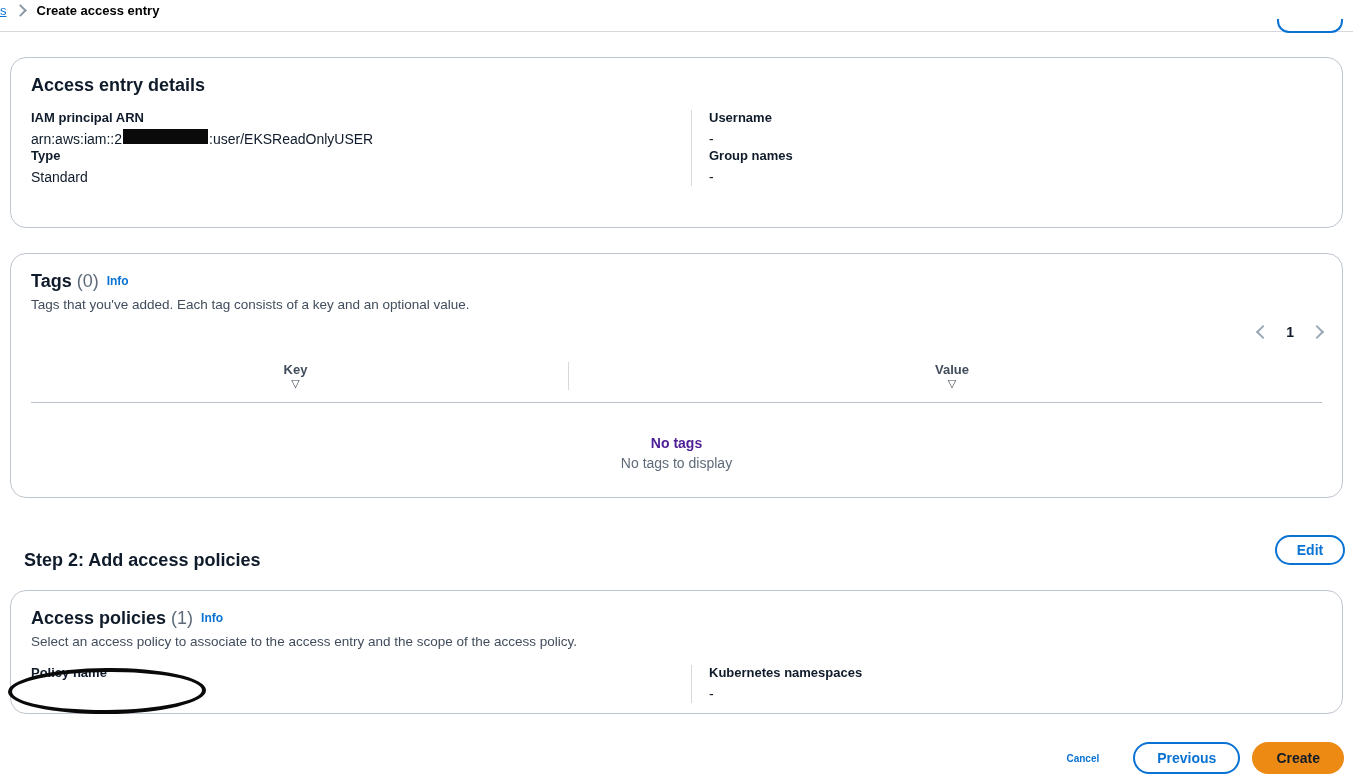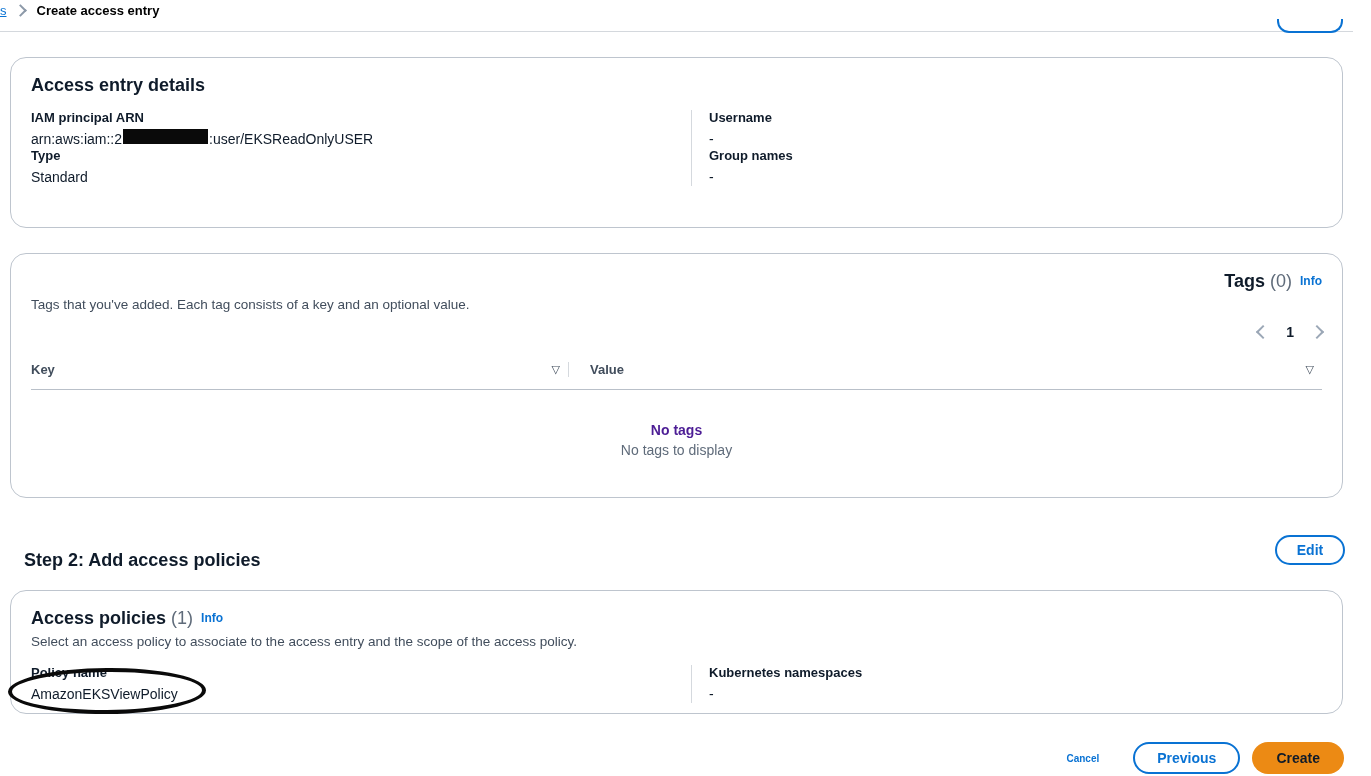--- a/index.html
+++ b/index.html
@@ -34,21 +34,21 @@
   .field-label{font-size:13px;line-height:16px;font-weight:700;color:#0f1b2a;}
   .field-value{margin-top:4px;font-size:14px;line-height:18px;color:#0f1b2a;}
   .redaction{display:inline-block;width:85px;height:15px;background:#0a0a0a;vertical-align:middle;transform:translateY(-4px);margin:0 1px;}
   
   .pagination{position:absolute;top:70px;right:20px;display:flex;align-items:center;gap:18px;}
   .page-chevron{width:8px;height:8px;border-right:2px solid #9ba7b6;border-top:2px solid #9ba7b6;cursor:pointer;}
   .page-chevron.left{transform:rotate(-135deg);}
   .page-chevron.right{transform:rotate(45deg);}
   .page-num{font-size:14px;font-weight:700;color:#0f1b2a;cursor:pointer;}
   .table-header{margin-top:48px;display:grid;grid-template-columns:537px 1fr;border-bottom:1px solid #b9c0c9;padding-bottom:12px;}
-  .th{display:flex;align-items:center;justify-content:space-between;font-size:13px;font-weight:700;color:#414d5c;cursor:pointer;}
+  .th{display:flex;align-items:center;justify-content:space-between;font-size:13px;font-weight:700;color:#414d5c;cursor:pointer;flex-direction:column;}
   .th.first{padding-right:8px;}
   .th.second{border-left:1px solid #d5d9de;padding-left:21px;padding-right:8px;}
   .sort-icon{font-size:11px;color:#414d5c;font-weight:400;}
   .empty-state{margin-top:32px;text-align:center;}
   .empty-title{font-size:14px;font-weight:700;color:#4c1d95;}
   .empty-sub{margin-top:4px;font-size:14px;color:#5f6b7a;}
   
   .step-heading{position:absolute;top:538px;left:24px;font-size:18px;font-weight:700;color:#0f1b2a;}
   .btn{display:inline-flex;align-items:center;justify-content:center;font-size:14px;font-weight:700;
     border-radius:20px;box-sizing:border-box;cursor:pointer;white-space:nowrap;}
@@ -91,21 +91,21 @@
       <div class="field-value">Standard</div>
     </div>
     <div class="cell right">
       <div class="field-label">Group names</div>
       <div class="field-value">-</div>
     </div>
   </div>
 </section>
 
 <section class="card" style="top:253px;height:245px;">
-  <h2 class="card-title" style="margin:0;text-align:right;"><span>Tags</span> <span class="count">(0)</span><a class="info-link">Info</a></h2>
+  <h2 class="card-title" style="margin:0;"><span>Tags</span> <span class="count">(0)</span><a class="info-link">Info</a></h2>
   <div class="card-desc">Tags that you've added. Each tag consists of a key and an optional value.</div>
 
   <div class="pagination">
     <span class="page-chevron left"></span>
     <span class="page-num">1</span>
     <span class="page-chevron right"></span>
   </div>
 
   <div class="table-header">
     <div class="th first">
@@ -126,21 +126,20 @@
 
 <h1 class="step-heading">Step 2: Add access policies</h1>
 <button class="btn outline edit-btn">Edit</button>
 
 <section class="card" style="top:590px;height:124px;">
   <h2 class="card-title" style="margin:0;"><span>Access policies</span> <span class="count">(1)</span><a class="info-link">Info</a></h2>
   <div class="card-desc">Select an access policy to associate to the access entry and the scope of the access policy.</div>
   <div class="field-grid" style="margin-top:14px;">
     <div class="cell">
       <div class="field-label">Policy name</div>
-      <div class="field-value">AmazonEKSViewPolicy</div>
     </div>
     <div class="cell right">
       <div class="field-label">Kubernetes namespaces</div>
       <div class="field-value">-</div>
     </div>
   </div>
 </section>
 
 <div class="annotation-ellipse"></div>
 

